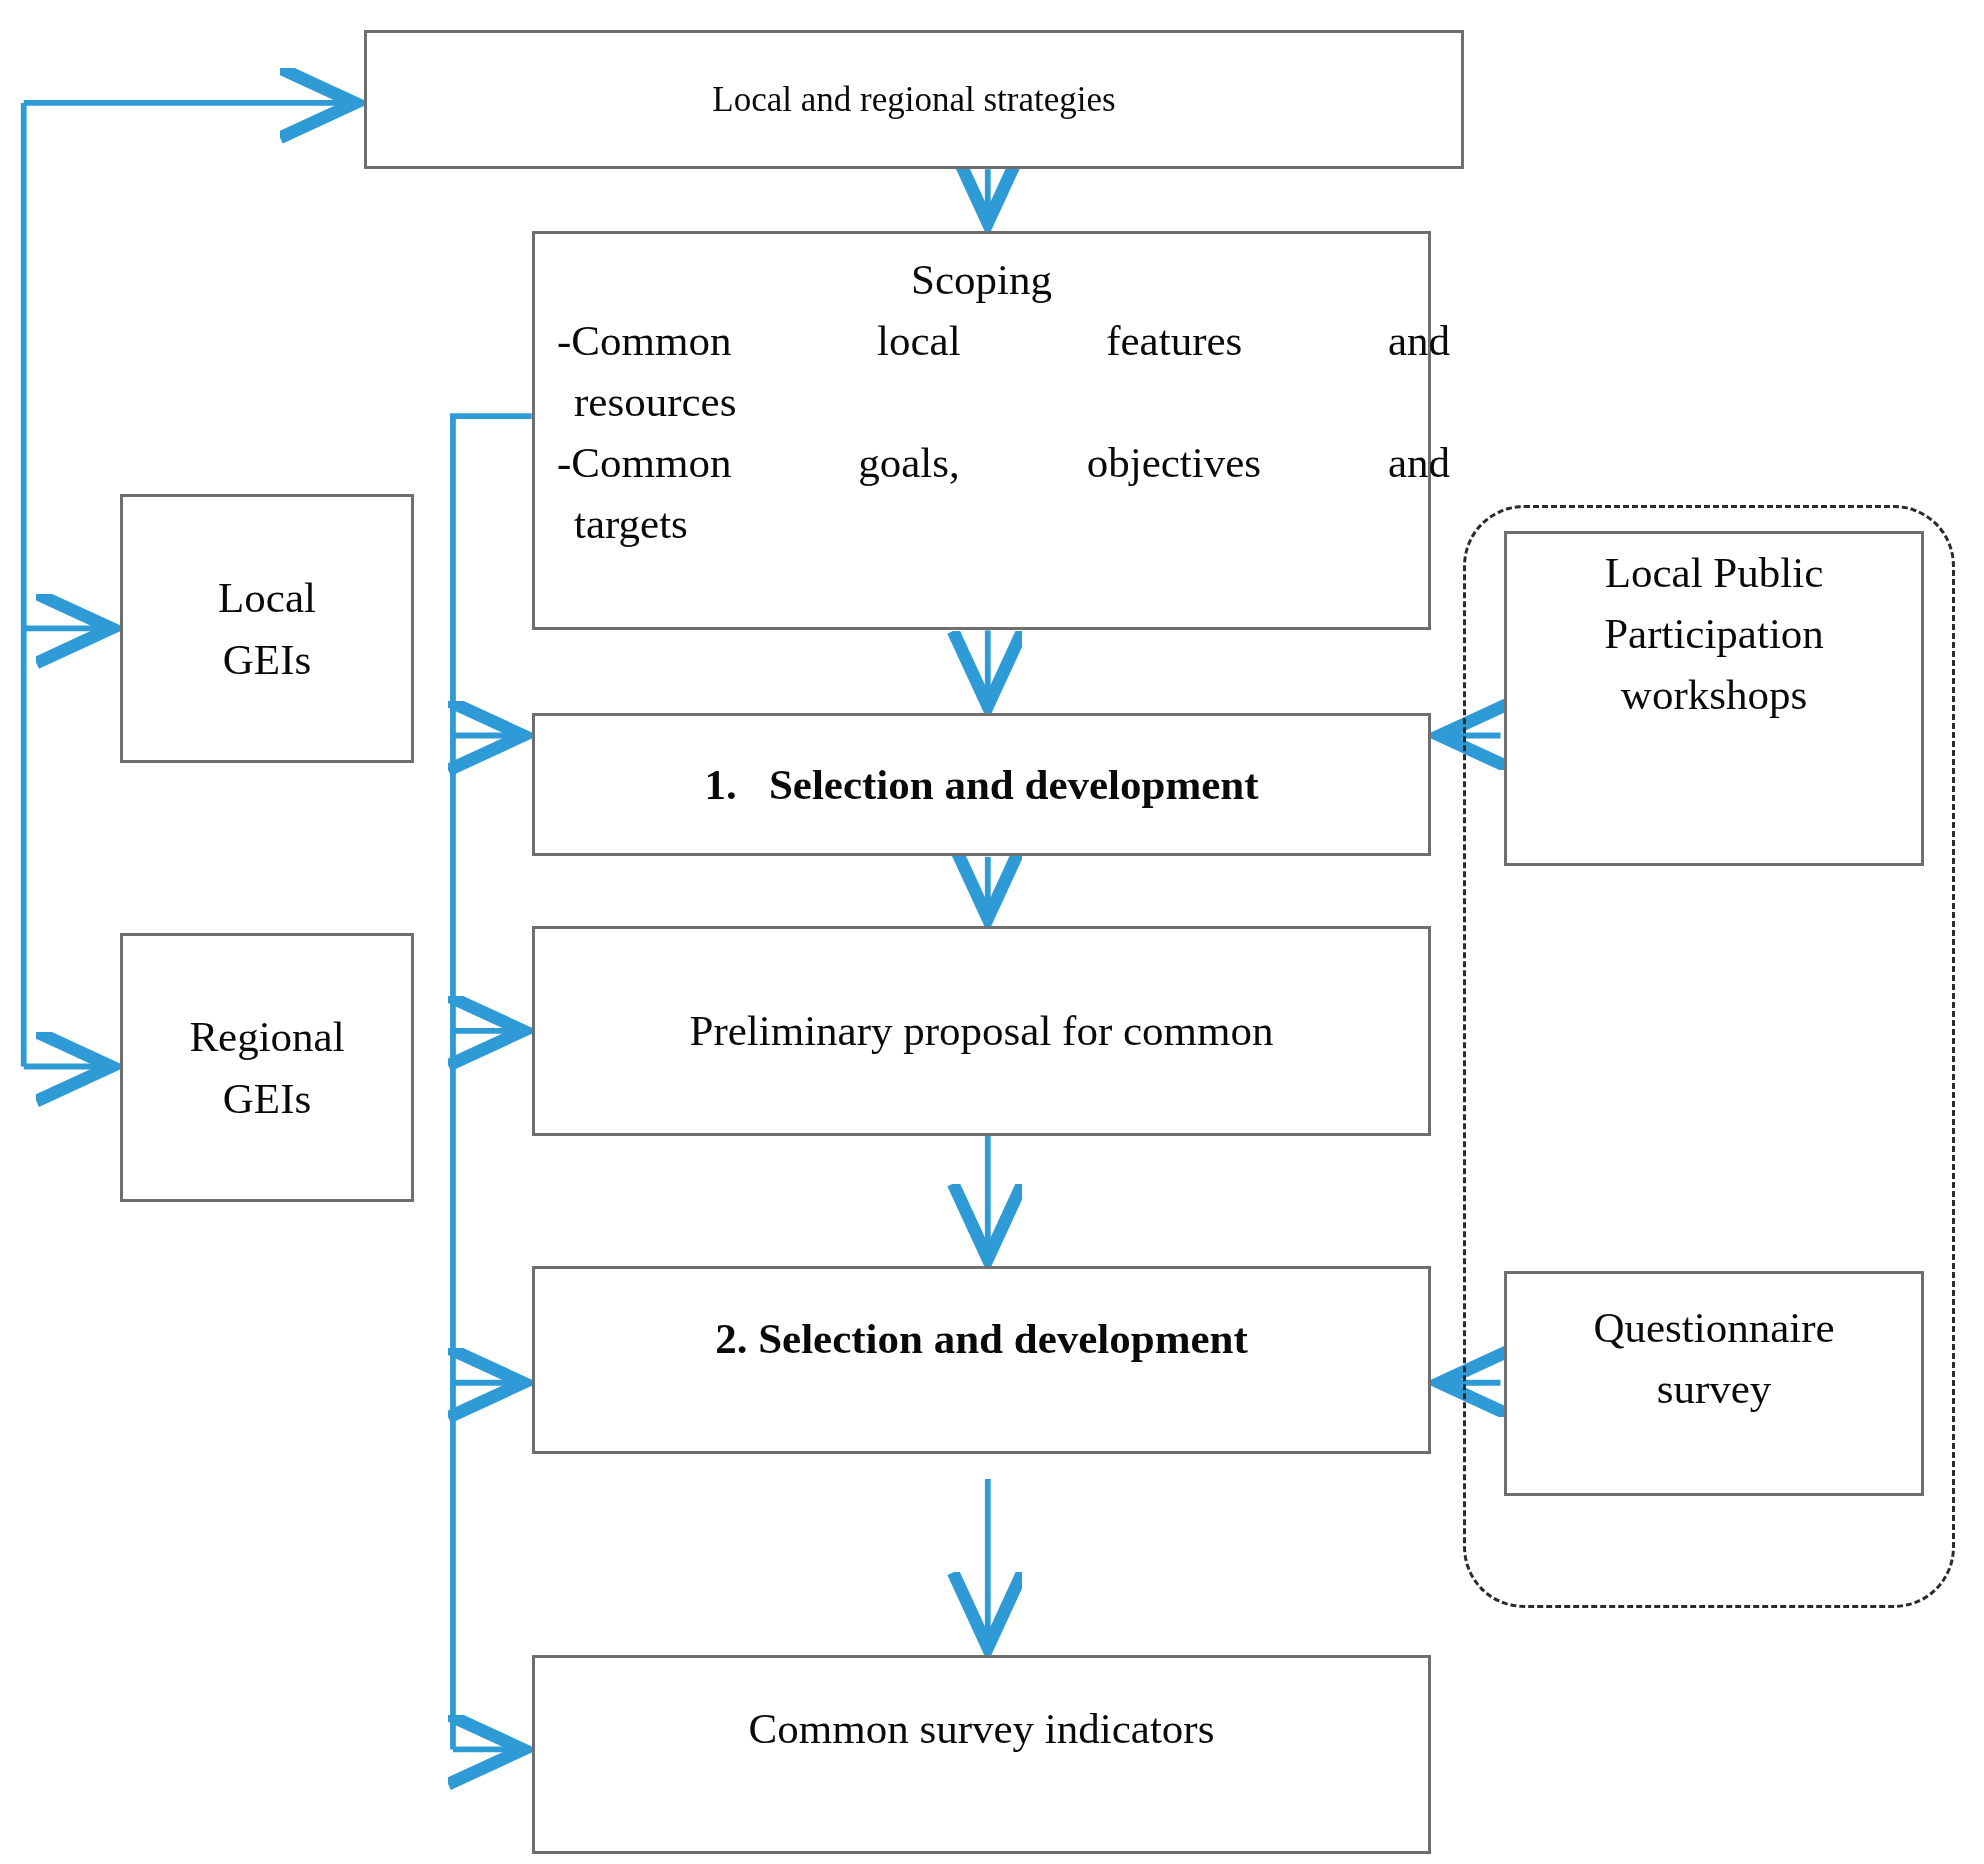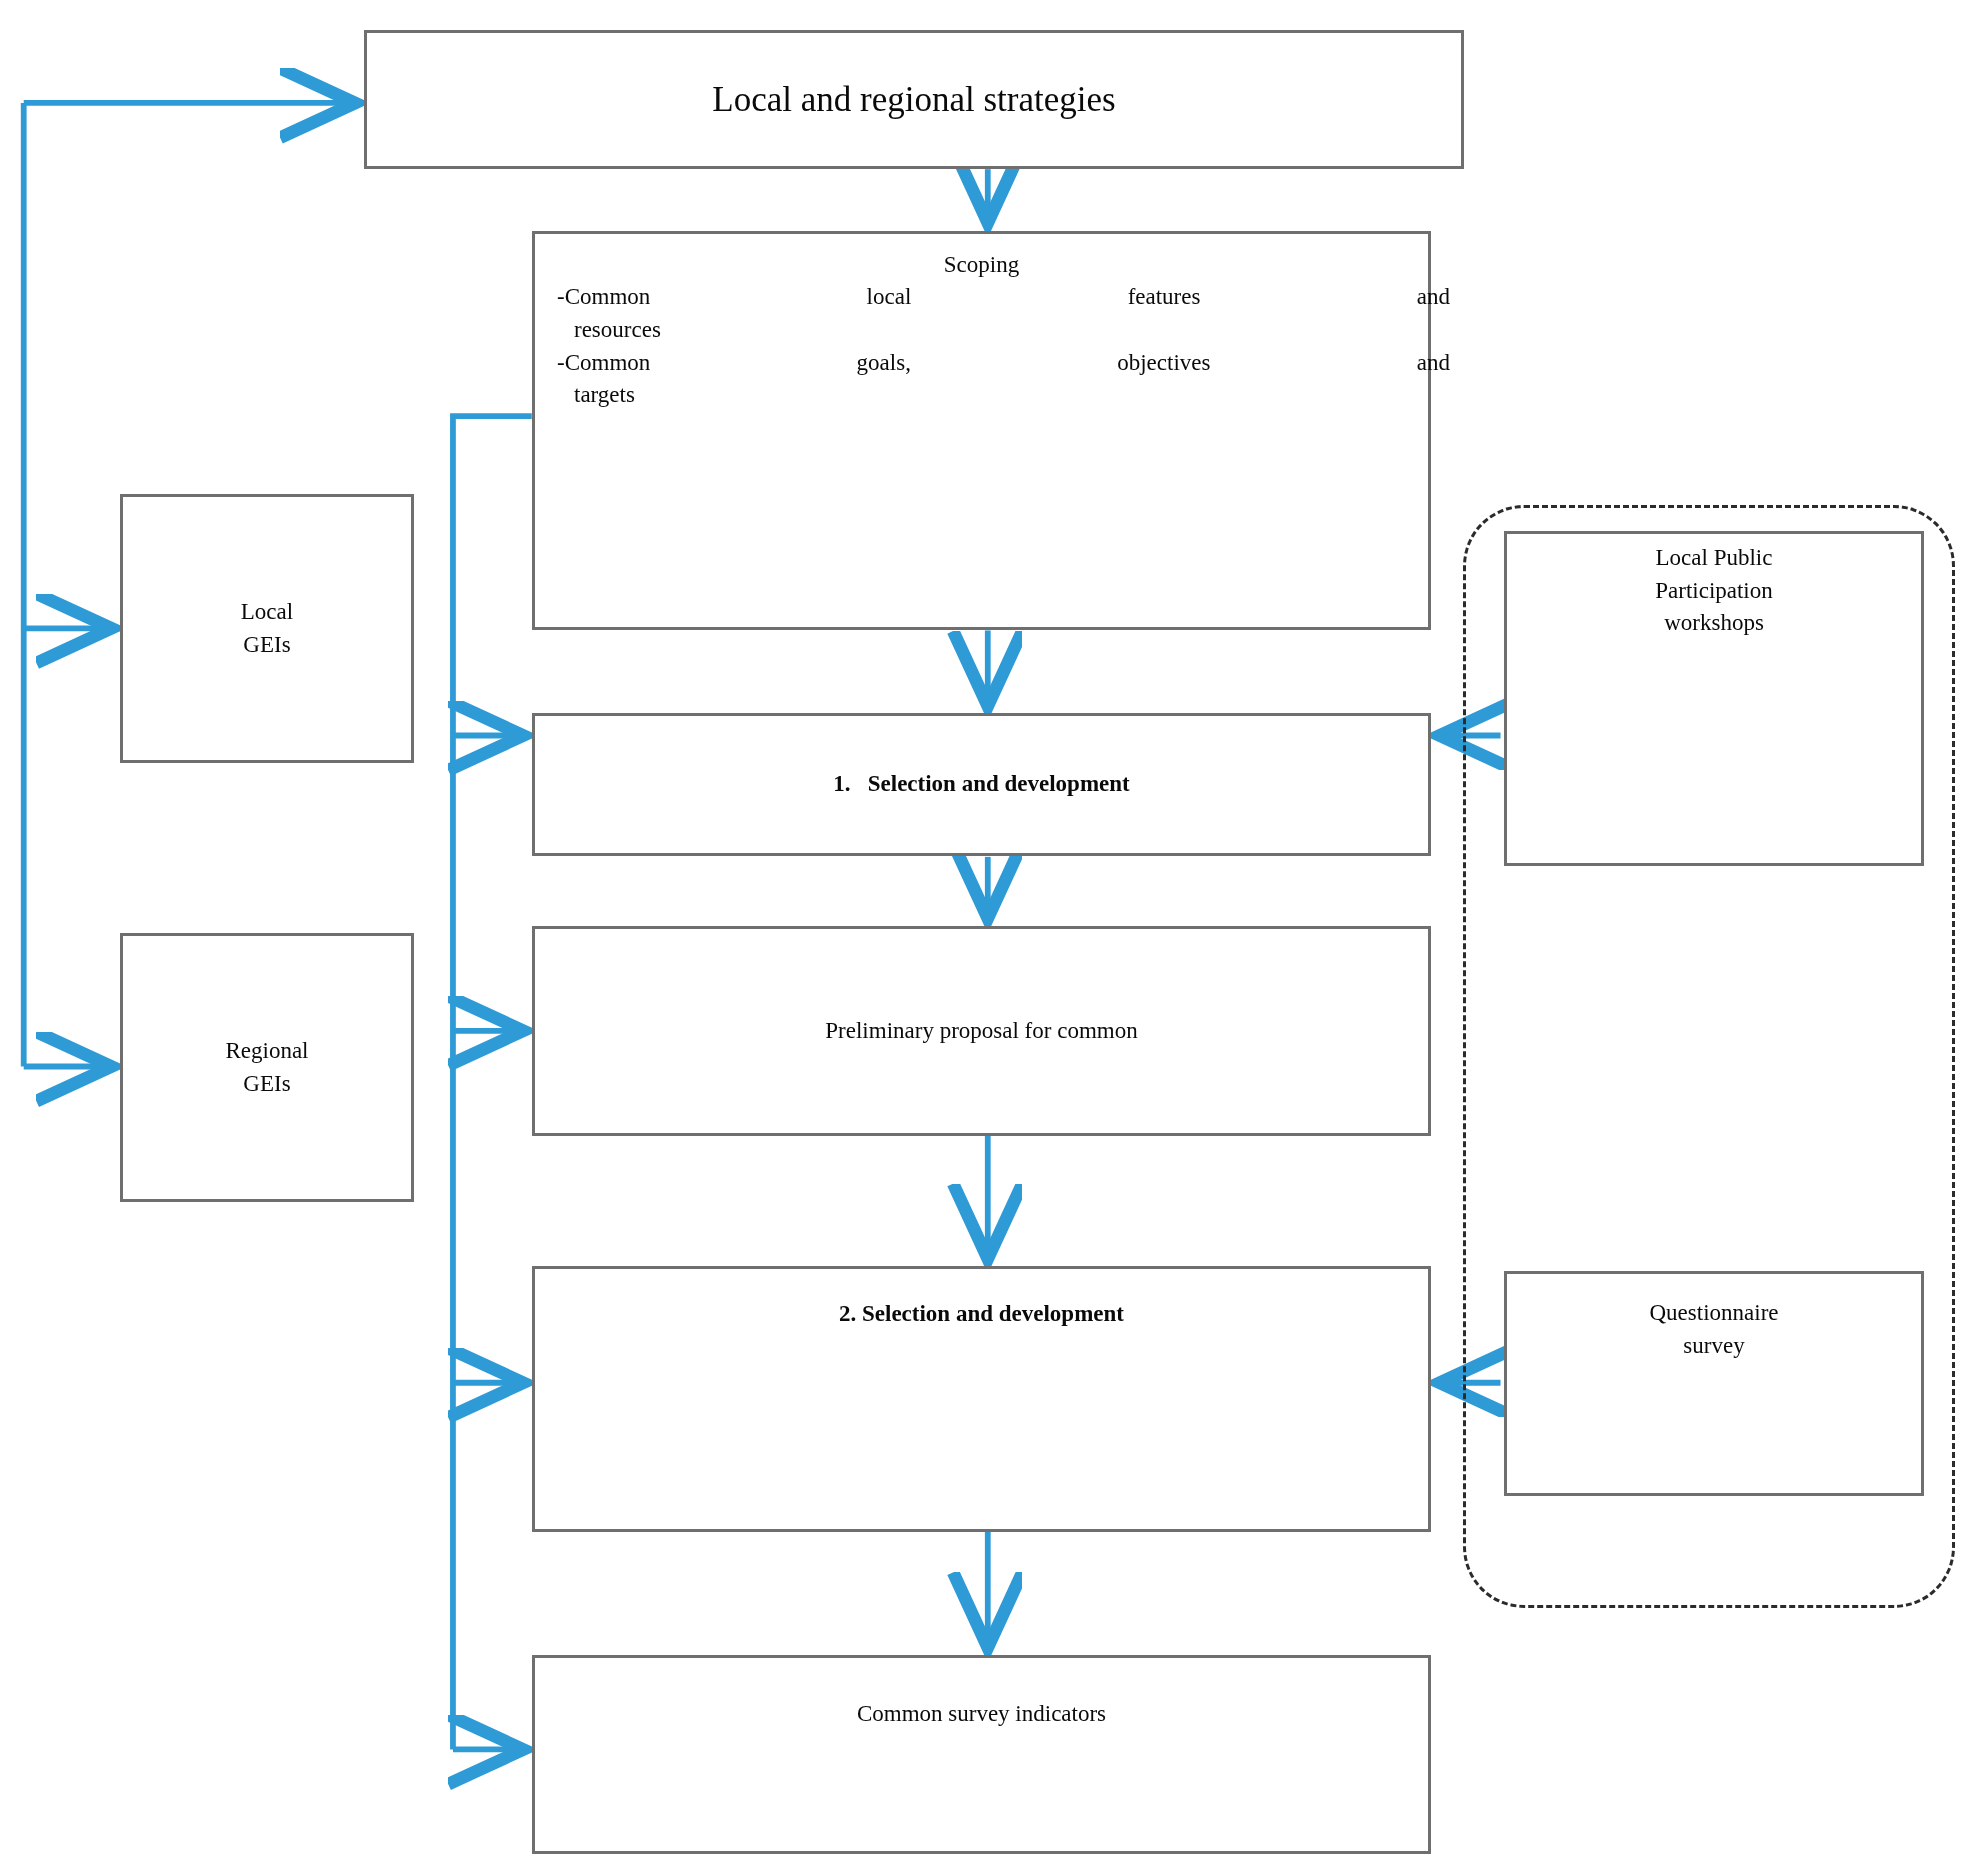--- a/index.html
+++ b/index.html
@@ -68,23 +68,23 @@
   }
   #node-sel1 {
     left: 532px; top: 713px; width: 899px; height: 143px;
     justify-content: center;
   }
   #node-prelim {
     left: 532px; top: 926px; width: 899px; height: 210px;
     justify-content: center;
   }
   #node-sel2 {
-    left: 532px; top: 1266px; width: 899px; height: 266px;
-    justify-content: flex-start;
-    padding-top: 29px;
+    left: 532px; top: 1266px; width: 899px; height: 188px;
+    justify-content: flex-start;
+    padding-top: 39px;
   }
   #node-common {
     left: 532px; top: 1655px; width: 899px; height: 199px;
     justify-content: flex-start;
     padding-top: 40px;
   }
   #node-local-geis {
     left: 120px; top: 494px; width: 294px; height: 269px;
     justify-content: center;
   }
@@ -106,21 +106,21 @@
   #dashed-group {
     position: absolute;
     left: 1463px; top: 505px;
     width: 492px; height: 1103px;
     border: 3.2px dashed #2b2b2b;
     border-radius: 61px;
     box-sizing: border-box;
     background: transparent;
   }
   .fs-big   { font-size: 35px; }
-  .fs-mid   { font-size: 23px; }
+  .fs-mid   { font-size: 43px; }
 </style>
 </head>
 <body>
 
 <div id="canvas">
 
   <svg id="wires" viewBox="0 0 3778 3548" xmlns="http://www.w3.org/2000/svg">
     <defs>
       <marker id="ah" markerWidth="16" markerHeight="16" refX="13" refY="6" orient="auto" markerUnits="strokeWidth">
         <path d="M0,0 L13,6 L0,12" fill="none" stroke="#2E9BD6" stroke-width="2.2"></path>

